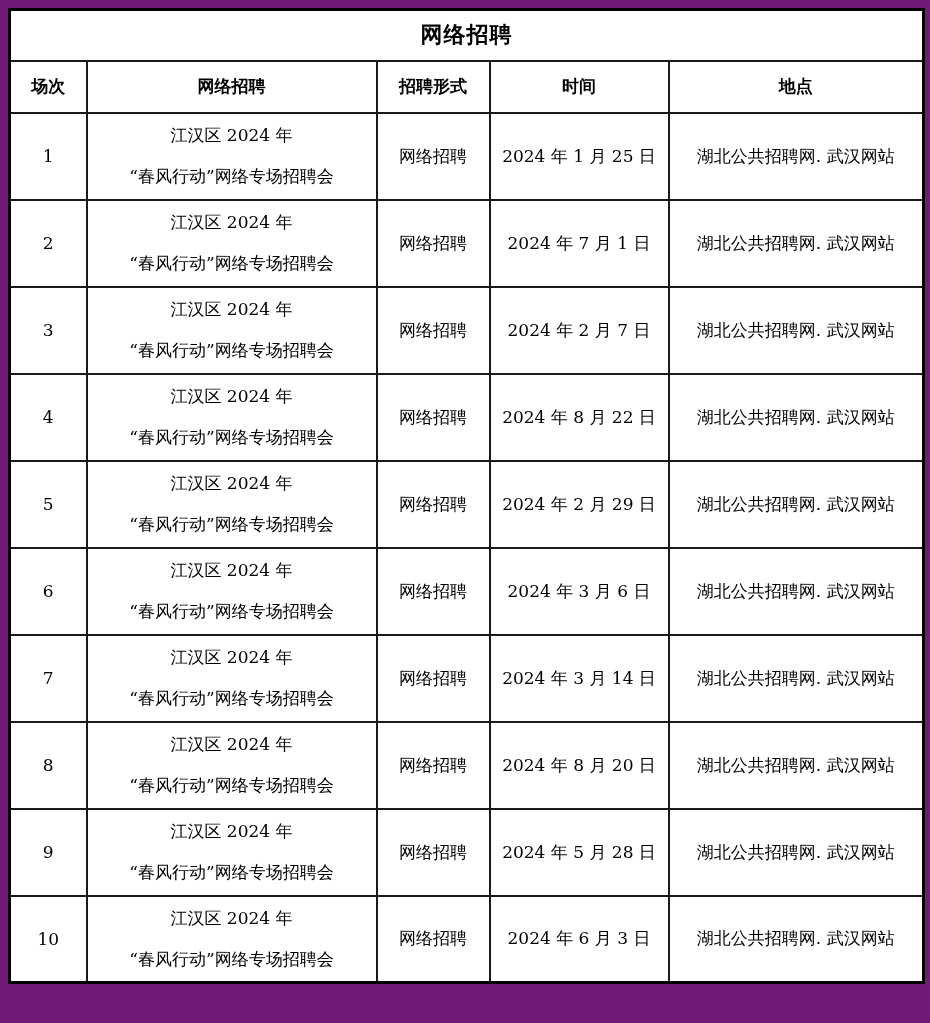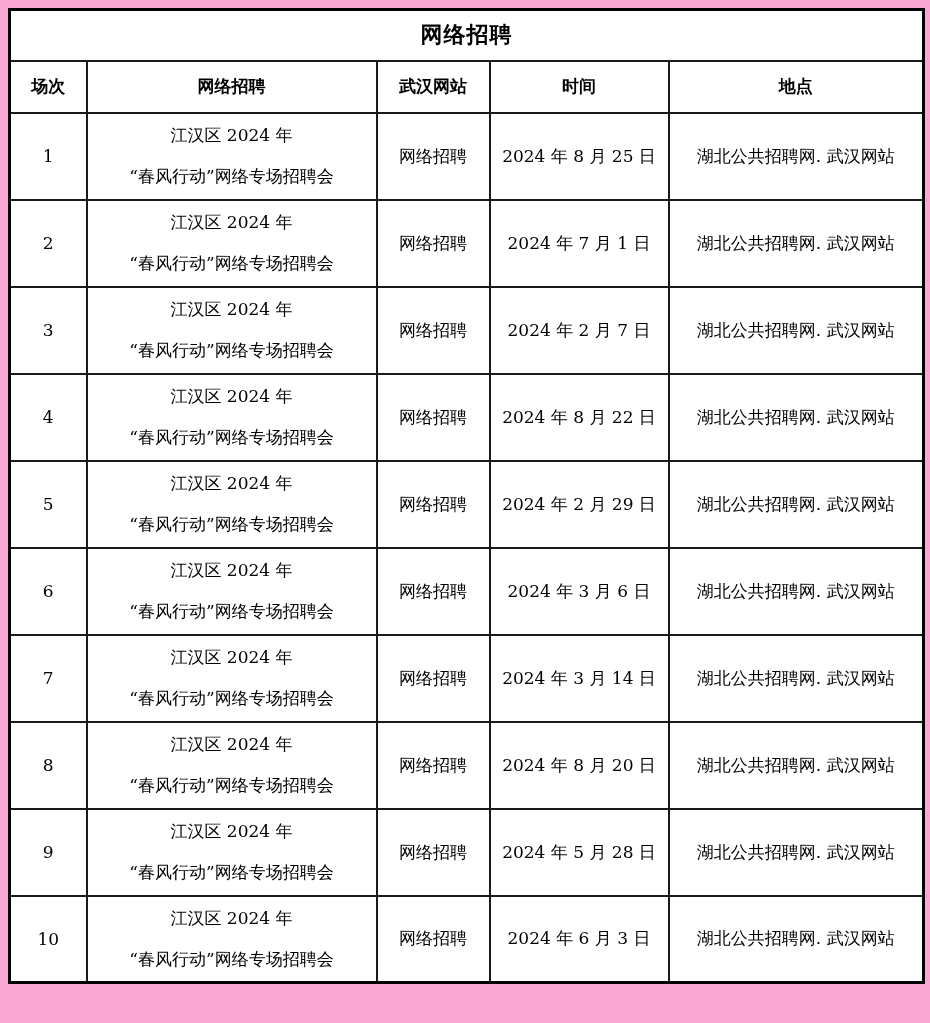--- a/index.html
+++ b/index.html
@@ -7,21 +7,21 @@
     padding: 0;
     background: #ffffff;
     font-family: "DejaVu Serif", "Liberation Serif", serif;
     color: #000000;
   }
   .page {
     width: 930px;
     height: 1023px;
     box-sizing: border-box;
     padding: 8px;
-    background: #f9a8d4;
+    background: #701a75;
   }
   table.recruit-table {
     width: 914px;
     border-collapse: collapse;
     table-layout: fixed;
     border: 3px solid #000000;
   }
   table.recruit-table td, table.recruit-table th {
     border: 2px solid #1a1a1a;
     text-align: center;
@@ -72,41 +72,41 @@
       <col class="col-time">
       <col class="col-location">
     </colgroup>
     <thead>
       <tr>
         <td colspan="5" class="title-cell">网络招聘</td>
       </tr>
       <tr>
         <th class="header-cell">场次</th>
         <th class="header-cell">网络招聘</th>
-        <th class="header-cell">武汉网站</th>
+        <th class="header-cell">招聘形式</th>
         <th class="header-cell">时间</th>
         <th class="header-cell">地点</th>
       </tr>
     </thead>
     <tbody id="table-body">
   <tr class="data-row">
     <td>
       <span class="cell-text">1</span>
     </td>
     <td>
       <div class="name-lines">
         <span class="cell-text">江汉区 2024 年</span>
         <span class="cell-text">“春风行动”网络专场招聘会</span>
       </div>
     </td>
     <td>
       <span class="cell-text">网络招聘</span>
     </td>
     <td>
-      <span class="cell-text">2024 年 8 月 25 日</span>
+      <span class="cell-text">2024 年 1 月 25 日</span>
     </td>
     <td>
       <span class="cell-text">湖北公共招聘网. 武汉网站</span>
     </td>
   </tr>
 
   <tr class="data-row">
     <td>
       <span class="cell-text">2</span>
     </td>

